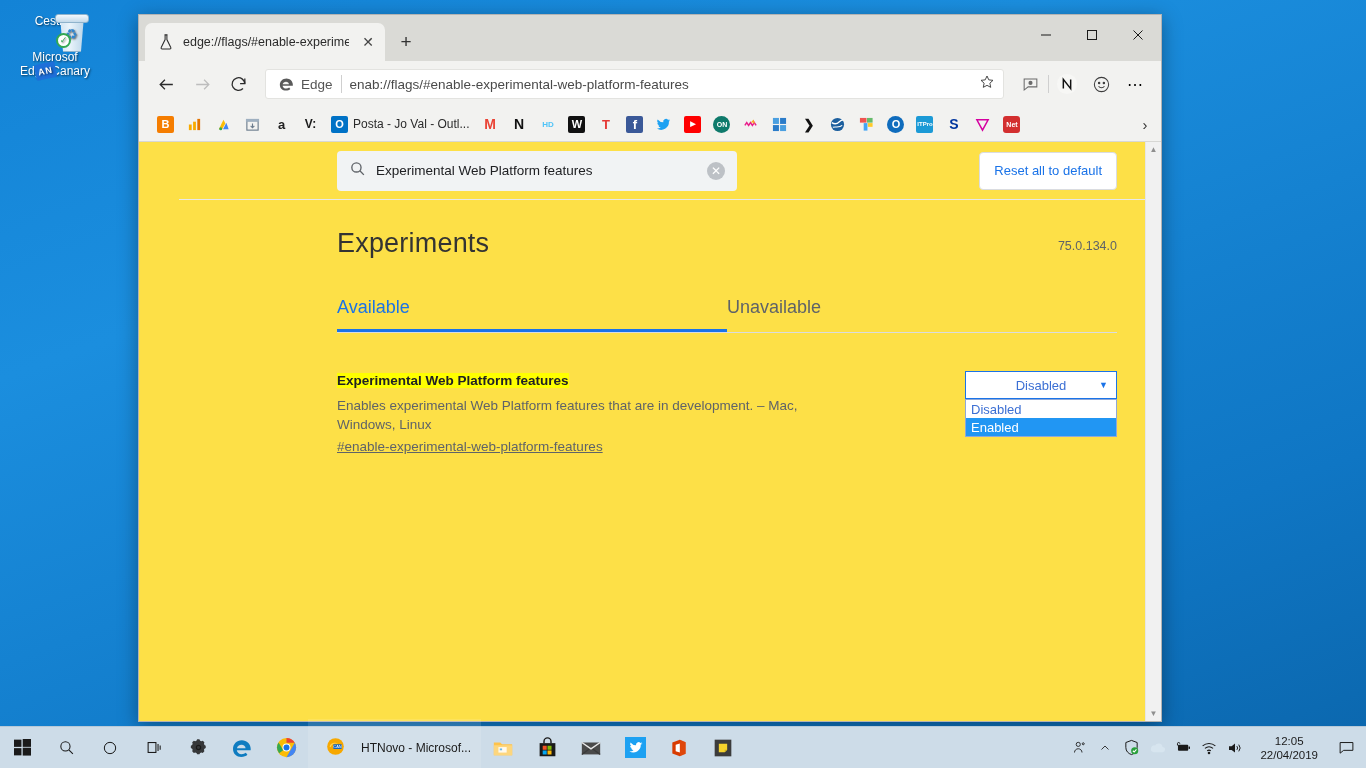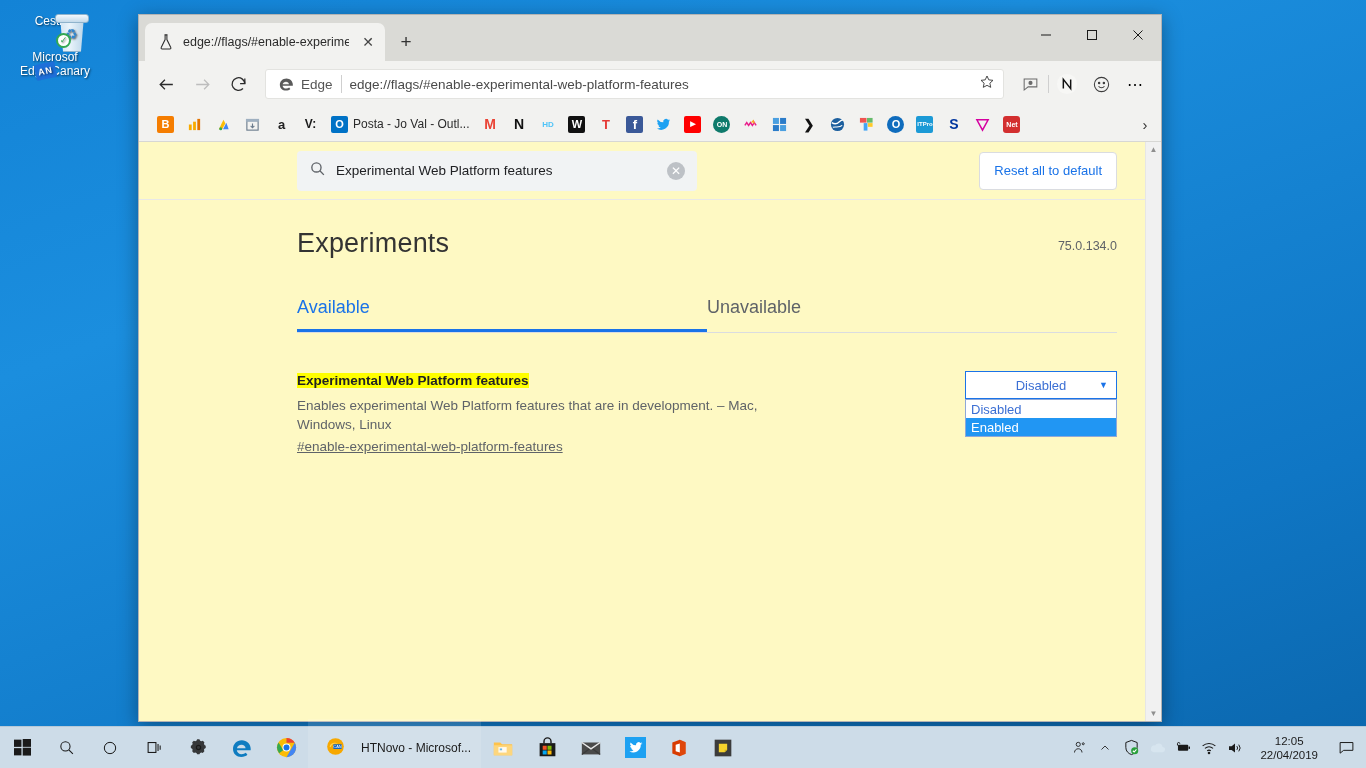--- a/index.html
+++ b/index.html
@@ -95,21 +95,21 @@
   .bm { height: 26px; display: flex; align-items: center; gap: 5px; padding: 0 6px;
         border-radius: 3px; font-size: 12px; color: #2b2b2b; white-space: nowrap; flex: 0 0 auto; }
   .bm-ico { width: 17px; height: 17px; display: flex; align-items: center; justify-content: center;
             font-size: 11px; font-weight: bold; border-radius: 2px; flex: 0 0 auto; overflow: hidden;}
   .bm-overflow { margin-left: auto; width: 24px; display:flex; align-items:center; justify-content:center;
                  font-size: 15px; color:#333; flex: 0 0 auto;}
 
   
   .content-wrap { flex: 1; display: flex; background: #fff; border-top: 1px solid #d7d7d4;
                   min-height: 0; position: relative; }
-  .content { flex: 1; overflow: hidden; position: relative; background: #fef9c3; }
+  .content { flex: 1; overflow: hidden; position: relative; background: #fde047; padding-left: 40px; }
 
   .flags-header { height: 58px; display: flex; align-items: center; border-bottom: 1px solid #e8e8e8;
                   padding: 0 28px 0 158px; }
   .searchbox { width: 400px; height: 40px; background: #f1f3f4; border-radius: 4px;
                display: flex; align-items: center; padding: 0 12px; gap: 10px; }
   .search-txt { flex: 1; font-size: 13.5px; color: #202124; }
   .clear-btn { width: 18px; height: 18px; border-radius: 50%; background: #bdc1c6; color: #fff;
                font-size: 12px; display: flex; align-items: center; justify-content: center; }
   .reset-btn { margin-left: auto; height: 38px; padding: 0 14px; border: 1px solid #dadce0;
                border-radius: 4px; background: #fff; color: #1a73e8; font-size: 13px;
@@ -251,21 +251,21 @@
 
     <div class="omnibox">
       <span class="edge-brand">
         <svg width="17" height="17" viewBox="0 0 24 24">
           <path d="M21 12.6c0-5.2-4-9.1-9.1-9.1C6.3 3.5 2.6 7.6 2.6 12.4c0 5 3.8 8.2 8.5 8.2 2.7 0 5-.9 6.3-2.2l-1.6-2c-1.1.9-2.6 1.4-4.3 1.4-2.7 0-4.7-1.6-5-4h14.3c.1-.4.2-.8.2-1.2z" fill="#5a5a5a"></path>
           <path d="M6.6 11.6c.4-2.1 2.3-3.5 4.7-3.5 2.3 0 4 1.4 4.2 3.5H6.6z" fill="#f2f2f0"></path>
         </svg>
         <span>Edge</span>
       </span>
       <span class="omni-sep"></span>
-      <span class="omni-url">edge://flags/#enable-experimental-web-platform-features</span>
+      <span class="omni-url">enab://flags/#enable-experimental-web-platform-features</span>
       <span class="star">
         <svg width="16" height="16" viewBox="0 0 24 24" fill="none" stroke="#3c3c3c" stroke-width="1.4">
           <path d="M12 3l2.7 5.8 6.3.7-4.7 4.3 1.3 6.2L12 17l-5.6 3 1.3-6.2L3 9.5l6.3-.7z"></path>
           </svg>
       </span>
     </div>
 
     <div class="tbtn-right">
       <svg width="19" height="19" viewBox="0 0 24 24" fill="none" stroke="#6b6b6b" stroke-width="1.3">
         <path d="M4 5h16v10H9l-5 4z"></path>

